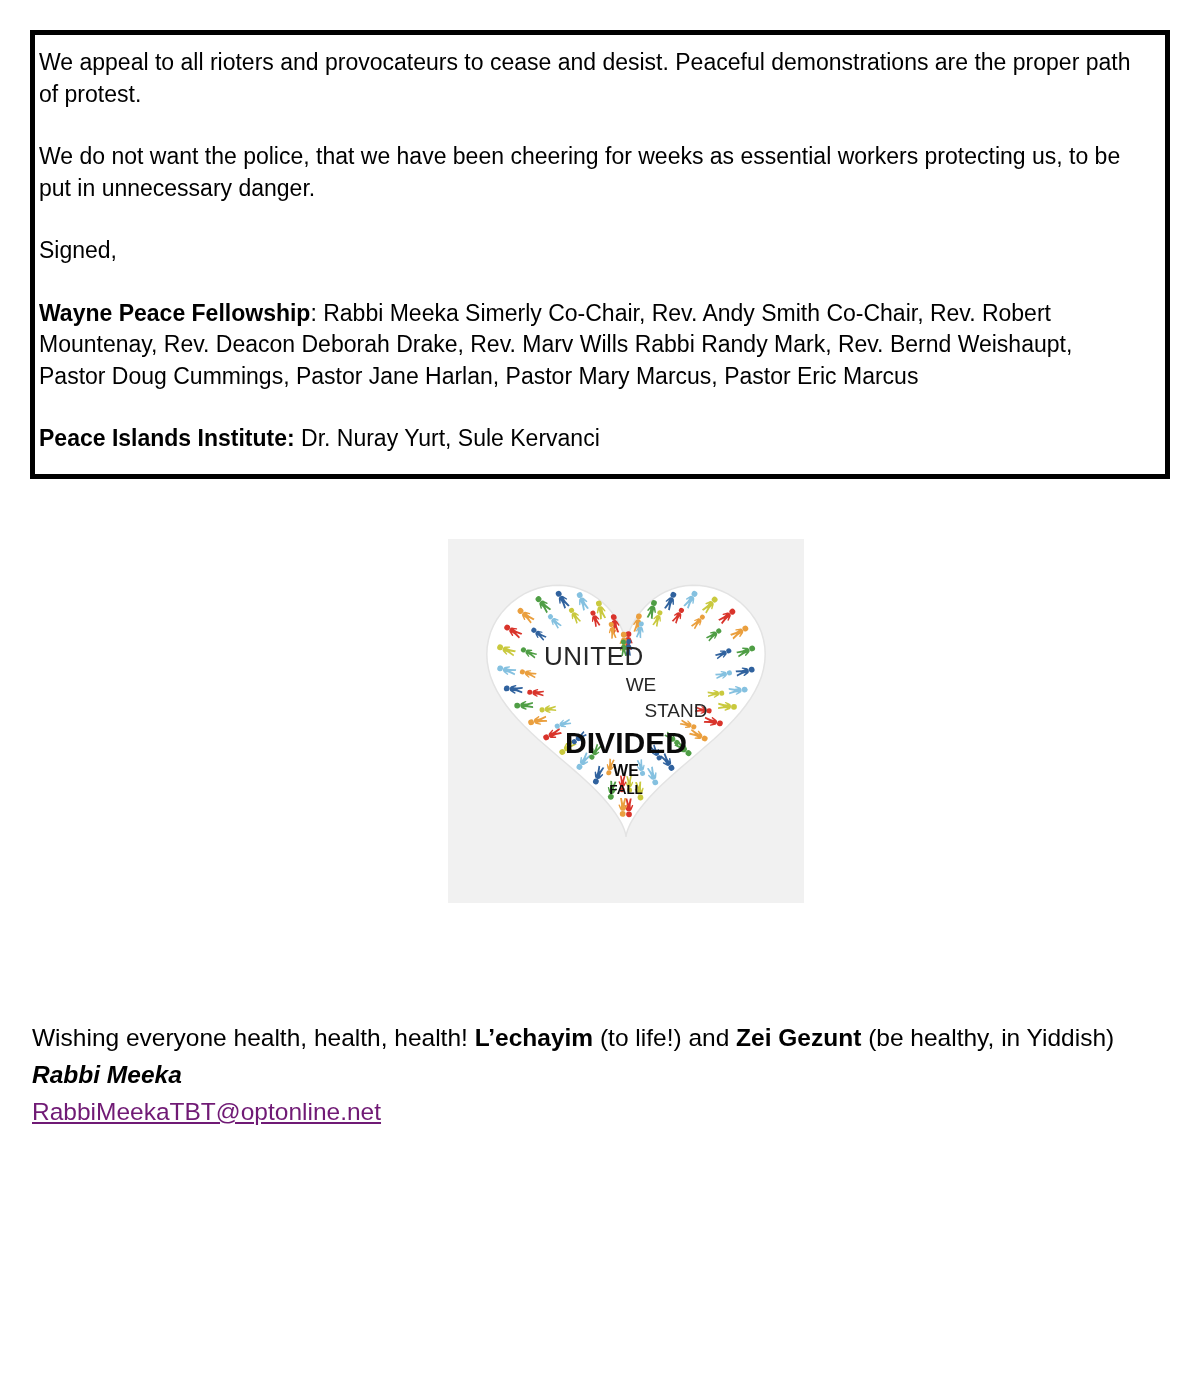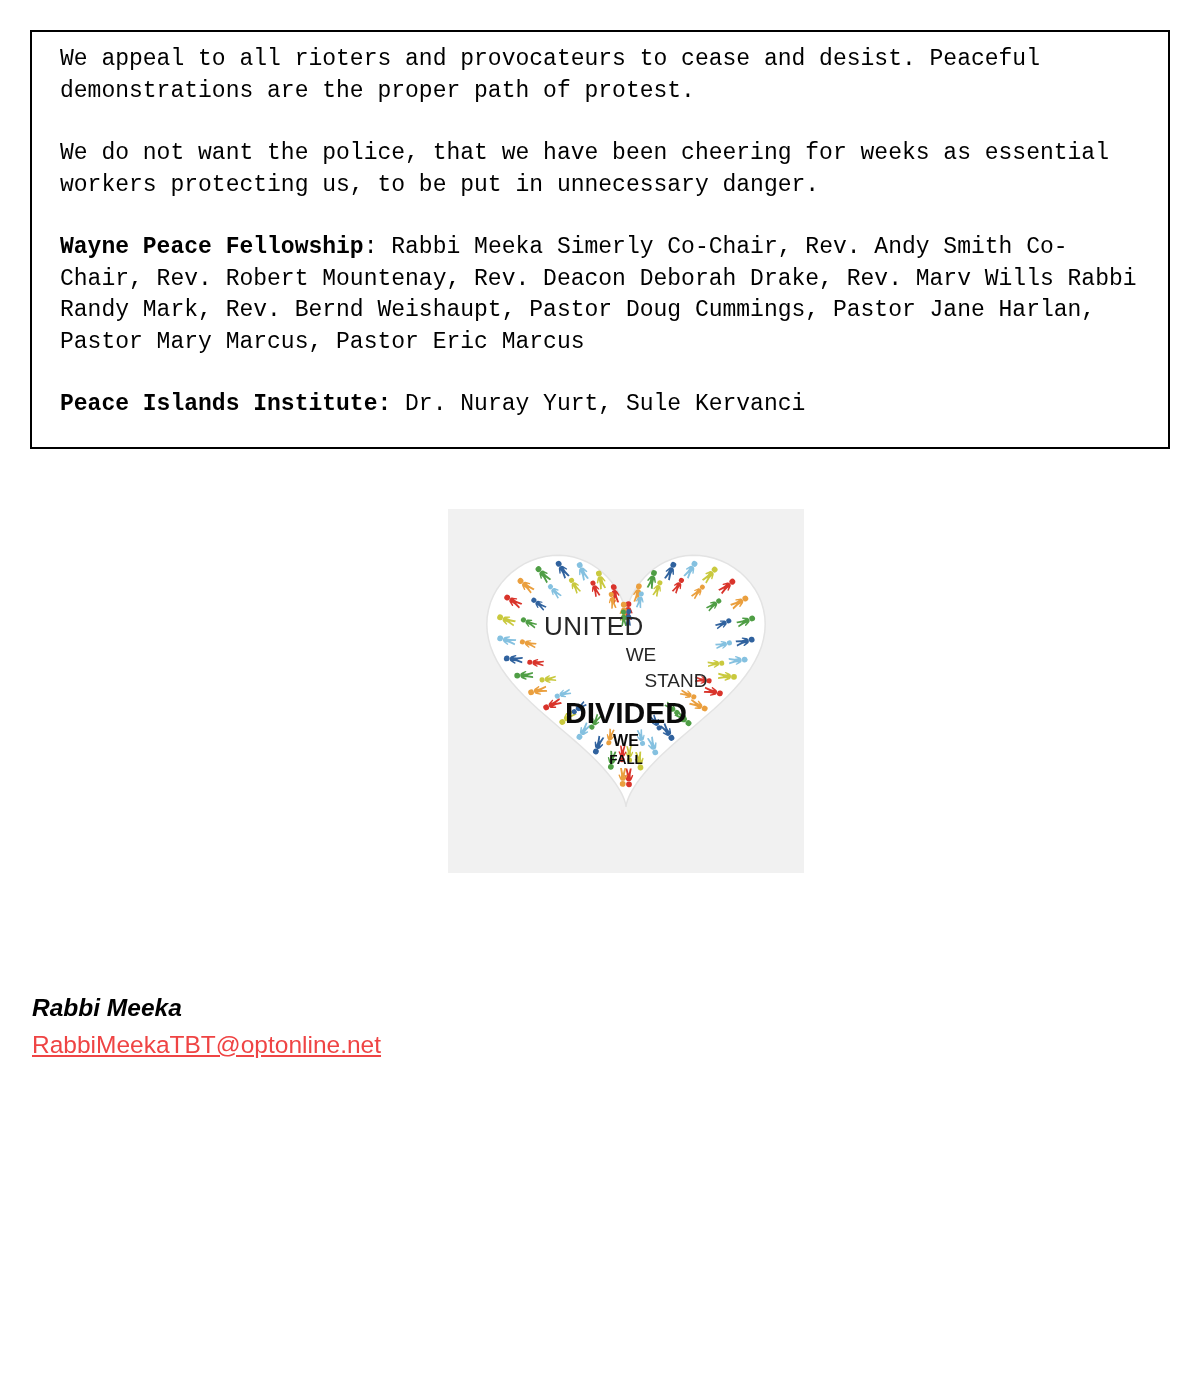--- a/index.html
+++ b/index.html
@@ -11,28 +11,28 @@
     font-family: "Liberation Sans", "DejaVu Sans", sans-serif;
   }
   .page {
     width: 1200px;
     min-height: 1391px;
     padding: 30px 30px 40px 30px;
   }
 
   
   .statement-box {
-    border: 2px solid #000000;
-    padding: 12px 20px 18px 28px;
-    font-family: Liberation Mono, monospace;
+    border: 5px solid #000000;
+    padding: 12px 20px 18px 4px;
+    font-family: Liberation Sans, sans-serif;
     font-size: 23px;
     line-height: 1.37;
   }
   .statement-box p { margin: 0 0 31px 0; }
-  .statement-box p:last-child { margin-bottom: 8px; }
+  .statement-box p:last-child { margin-bottom: 1px; }
   .statement-box b { font-weight: bold; }
 
   
   .heart-figure {
     width: 305px;
     margin: 60px auto 0 auto;
   }
   .heart-figure svg { display: block; }
   .ht {
     font-family: "Liberation Sans", "DejaVu Sans", sans-serif;
@@ -52,20 +52,21 @@
   a.email-link { color: #0563C1; text-decoration: underline; }
 </style>
 </head>
 <body>
 
 <div class="page">
 
   <div class="statement-box">
     <p>We appeal to all rioters and provocateurs to cease and desist. Peaceful demonstrations are the proper path of protest.</p>
     <p>We do not want the police, that we have been cheering for weeks as essential workers protecting us, to be put in unnecessary danger.</p>
+    <p>Signed,</p>
     <p><b>Wayne Peace Fellowship</b><span>: Rabbi Meeka Simerly Co-Chair, Rev. Andy Smith Co-Chair, Rev. Robert Mountenay, Rev. Deacon Deborah Drake, Rev. Marv Wills Rabbi Randy Mark, Rev. Bernd Weishaupt, Pastor Doug Cummings, Pastor Jane Harlan, Pastor Mary Marcus, Pastor Eric Marcus</span></p>
     <p><b>Peace Islands Institute:</b><span> Dr. Nuray Yurt, Sule Kervanci</span></p>
   </div>
 
   <div class="heart-figure">
     <svg id="heart-svg" width="356" height="364" viewBox="0 0 356 364" xmlns="http://www.w3.org/2000/svg" xmlns:xlink="http://www.w3.org/1999/xlink">
       <defs>
         <g id="person-glyph">
           <circle cx="0" cy="-7.2" r="2.9"></circle>
           <path d="M 0,-4.2 C 1.6,-4.2 2.4,-3.4 2.9,-2.2 L 4.4,1.2 C 4.7,1.9 3.6,2.5 3.2,1.8 L 1.9,-0.6 L 1.9,2.6 L 3.1,8.6 L 1.3,8.6 L 0,3.4 L -1.3,8.6 L -3.1,8.6 L -1.9,2.6 L -1.9,-0.6 L -3.2,1.8 C -3.6,2.5 -4.7,1.9 -4.4,1.2 L -2.9,-2.2 C -2.4,-3.4 -1.6,-4.2 0,-4.2 Z"></path>
@@ -153,17 +154,18 @@
         <text class="ht" x="193" y="152" font-size="19" text-anchor="middle">WE</text>
         <text class="ht" x="228" y="178" font-size="19" text-anchor="middle">STAND</text>
         <text class="ht ht-bold" x="178" y="214" font-size="30" text-anchor="middle" textLength="122" lengthAdjust="spacingAndGlyphs">DIVIDED</text>
         <text class="ht ht-bold" x="178" y="237" font-size="16" text-anchor="middle">WE</text>
         <text class="ht ht-bold" x="178" y="255" font-size="13.5" text-anchor="middle">FALL</text>
       </g>
     </svg>
   </div>
 
   <div class="closing">
+    <p><span>Wishing everyone health, health, health! </span><b>L’echayim</b><span> (to life!) and </span><b>Zei Gezunt</b><span> (be healthy, in Yiddish)</span></p>
     <p class="sig">Rabbi Meeka</p>
-    <p><a href="#" class="email-link" style="color: #ef4444;">RabbiMeekaTBT@optonline.net</a></p>
+    <p><a href="#" class="email-link" style="color: #701a75;">RabbiMeekaTBT@optonline.net</a></p>
   </div>
 
 </div>
 
 </body></html>

